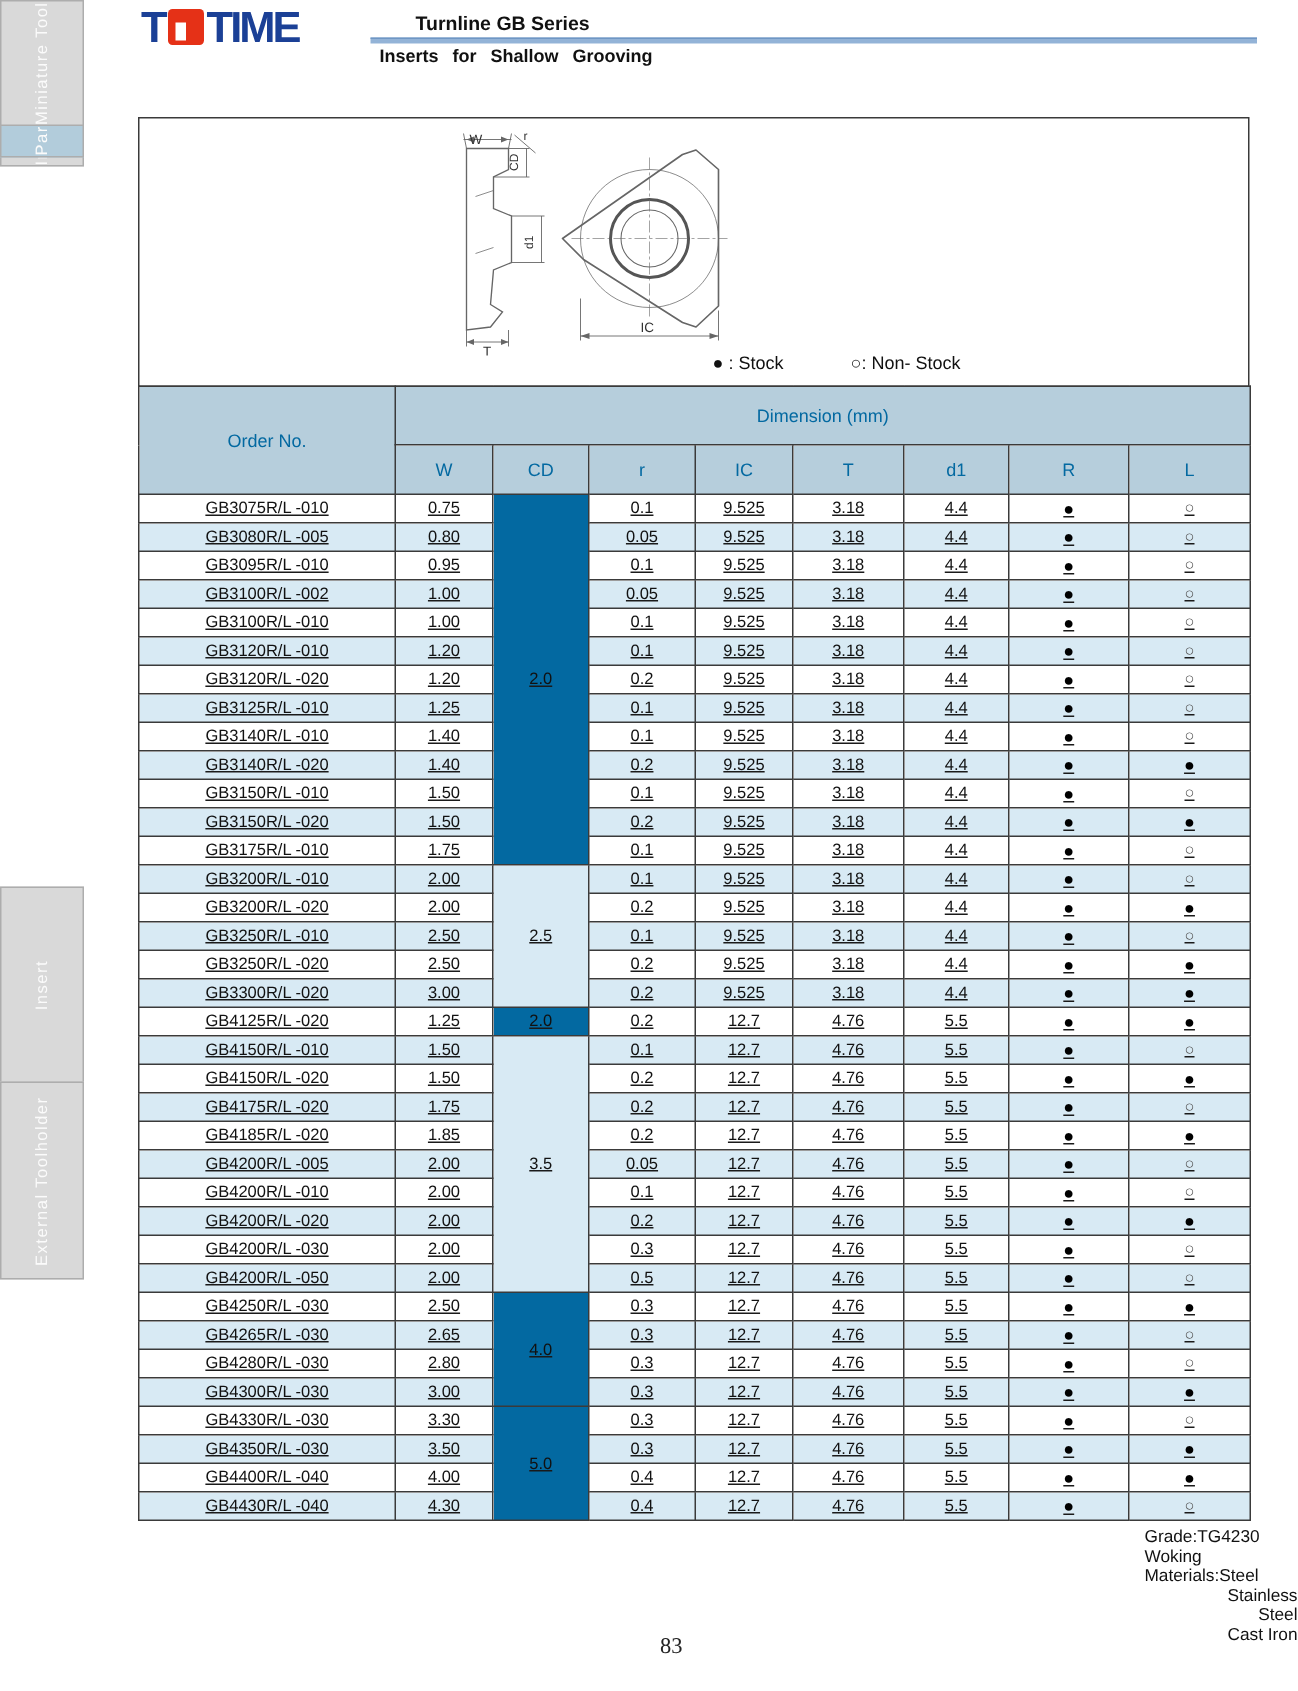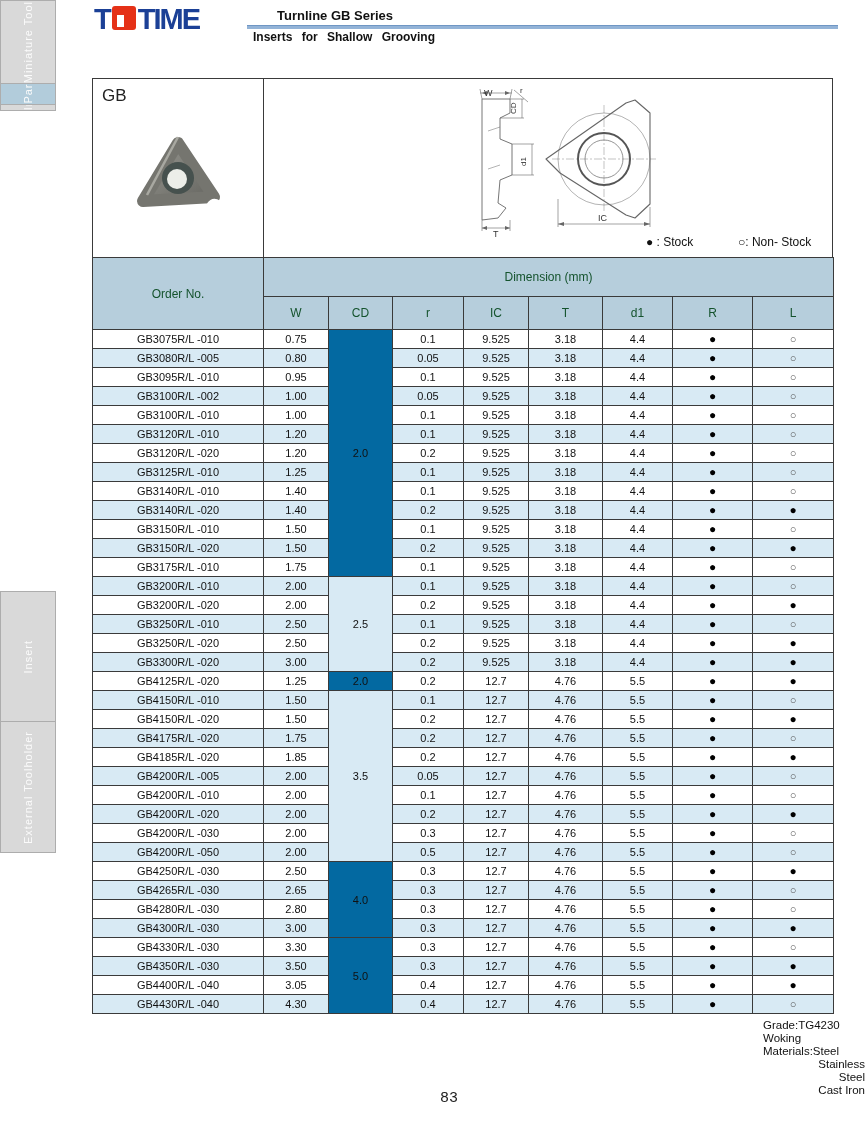--- a/index.html
+++ b/index.html
@@ -34,33 +34,33 @@
   .insert-photo{position:absolute;left:38px;top:54px;}
   .cell-diagram{flex:1;position:relative;}
   .diagram-svg{position:absolute;left:190px;top:8px;}
   .legend{position:absolute;top:156px;font-size:12px;color:#111;white-space:nowrap;}
   .legend .sym{font-size:12px;}
   .legend.l1{left:382px;}
   .legend.l2{left:474px;text-align:center;}
   
   table{border-collapse:collapse;table-layout:fixed;width:741px;margin-top:-1px;}
   th,td{border:1px solid #3a3a3a;text-align:center;vertical-align:middle;padding:0;overflow:hidden;}
-  thead th{background:#b6cedc;font-weight:normal;font-size:12px;color:#14532d;}
+  thead th{background:#b6cedc;font-weight:normal;font-size:12px;color:#0369a1;}
   thead tr:nth-child(1) th{height:38px;}
   thead tr:nth-child(2) th{height:32px;}
   tbody td{font-size:11px;height:18px;color:#111;}
-  tbody tr{height:19px;}
+  tbody tr{height:19px;text-decoration:underline;}
   tbody tr.alt td{background:#d8eaf4;}
   tbody td.cdcell{background:#0369a1;font-size:11px;}
   .sym-filled{color:#000;font-size:12px;line-height:1;}
   .sym-open{color:#555;font-size:11px;line-height:1;}
   
   .grade-block{position:absolute;left:718px;top:1019px;font-size:11.5px;line-height:13px;color:#111;margin-left:45px;}
   .grade-block .ind{padding-left:40px;text-align:right;}
-  .page-num{position:absolute;left:440px;top:1090px;font-size:15px;color:#222;font-family:Liberation Mono, monospace;}
+  .page-num{position:absolute;left:440px;top:1090px;font-size:15px;color:#222;font-family:Liberation Serif, serif;}
   svg text{font-family:"Liberation Sans", sans-serif;}
 </style>
 </head>
 <body>
 
 <div class="logo">
   <span class="lt">T</span>
   <span class="lo"></span>
   <span class="lt">TIME</span>
 </div>
@@ -83,37 +83,20 @@
 <div class="tab active">
     <span>Parting ,Grooving</span>
   </div>
 <div class="tab">
     <span>Miniature Tool</span>
   </div>
 
 <div class="content">
 
   <div class="top-section">
-    <div class="cell-gb">
-      <div class="gb-label">GB</div>
-      <svg class="insert-photo" width="96" height="86" viewBox="0 0 96 86">
-        <defs>
-          <linearGradient id="mg" x1="0" y1="0" x2="1" y2="1">
-            <stop offset="0" stop-color="#9a9a94"></stop>
-              <stop offset="0.55" stop-color="#7c7c76"></stop>
-              <stop offset="1" stop-color="#63635e"></stop>
-          </linearGradient>
-        </defs>
-        <polygon points="47,10 83,64 12,68" fill="url(#mg)" stroke="#75756f" stroke-width="12" stroke-linejoin="round"></polygon>
-        <path d="M47,4 L16,62" stroke="#b5b5ae" stroke-width="2.5" fill="none" opacity="0.8"></path>
-        <path d="M78,72 q4,-6 10,-2" stroke="#fff" stroke-width="5" fill="none"></path>
-        <circle cx="47" cy="45" r="16" fill="#46514e"></circle>
-        <circle cx="46" cy="46" r="10" fill="#eceee9"></circle>
-      </svg>
-    </div>
     <div class="cell-diagram">
       <svg class="diagram-svg" width="380" height="150" viewBox="0 0 380 150">
         <g stroke="#666" stroke-width="0.9" fill="none">
 
           <path d="M28,12 L56,12 L56,26 L46,31 L46,52 L58,57 L58,88 L46,93 L44,116 L52,121 L44,131 L28,133 Z"></path>
           <path d="M46,40 L34,44 M46,78 L34,82" stroke-width="0.5"></path>
 
           <path d="M26,6 L58,6 M28,12 L26,2 M56,12 L58,2" stroke-width="0.6"></path>
           <path d="M60,3 L74,15" stroke-width="0.6"></path>
 
@@ -515,21 +498,21 @@
           <td class="">3.50</td>
           <td class="">0.3</td>
           <td class="">12.7</td>
           <td class="">4.76</td>
           <td class="">5.5</td>
           <td class=""><span class="sym-filled">●</span></td>
           <td class=""><span class="sym-filled">●</span></td>
         </tr>
         <tr>
           <td class="">GB4400R/L -040</td>
-          <td class="">3.05</td>
+          <td class="">4.00</td>
           <td class="">0.4</td>
           <td class="">12.7</td>
           <td class="">4.76</td>
           <td class="">5.5</td>
           <td class=""><span class="sym-filled">●</span></td>
           <td class=""><span class="sym-filled">●</span></td>
         </tr>
         <tr class="alt">
           <td class="">GB4430R/L -040</td>
           <td class="">4.30</td>

